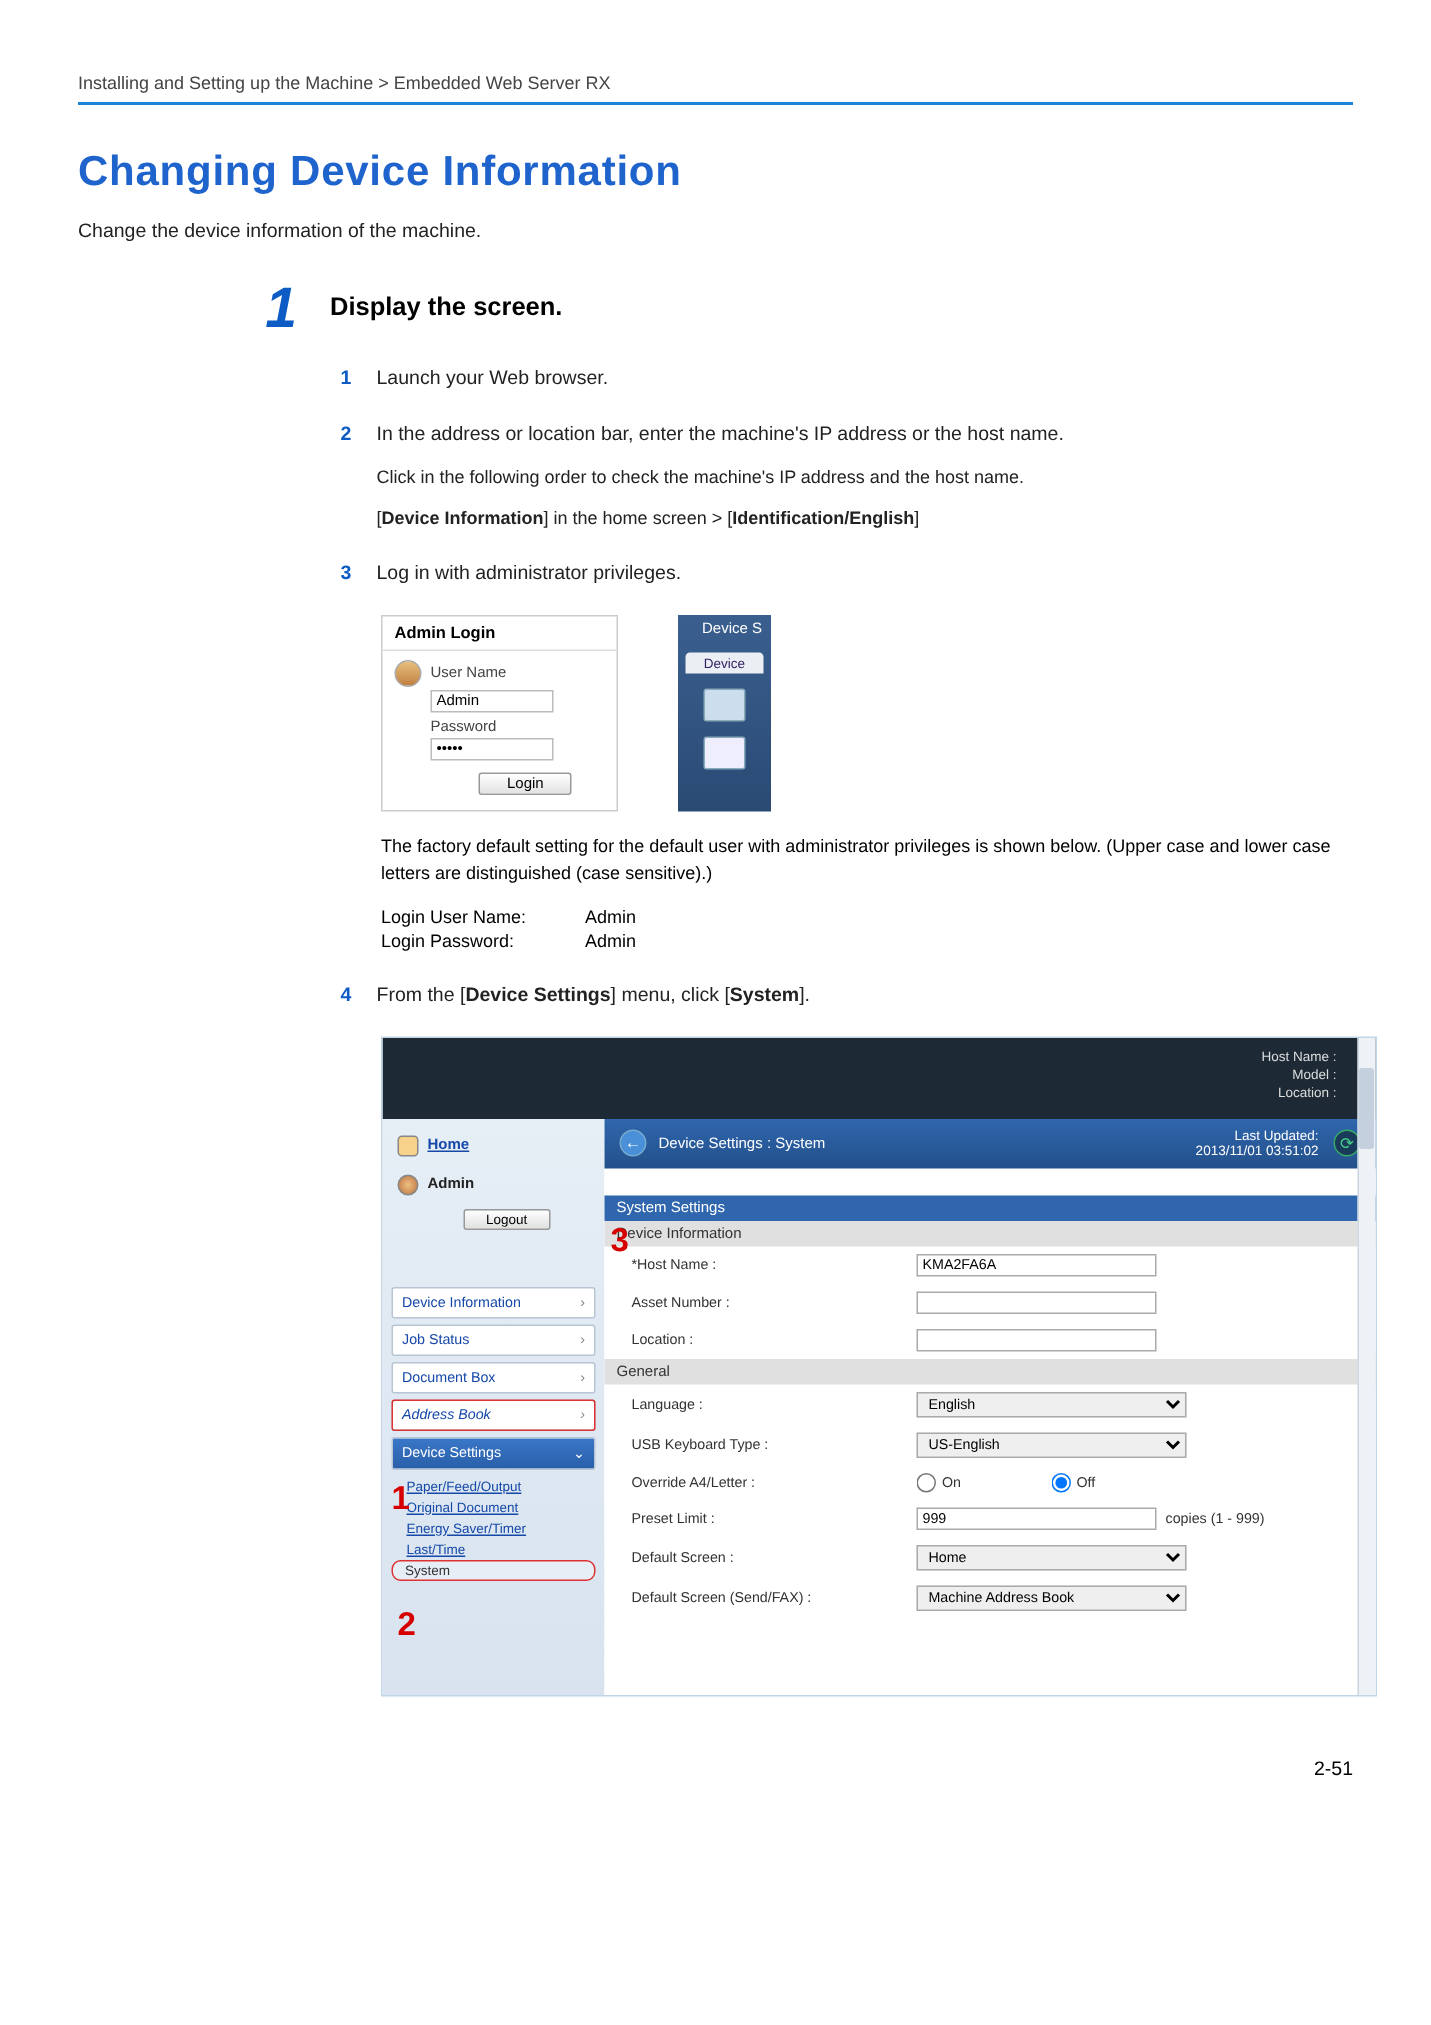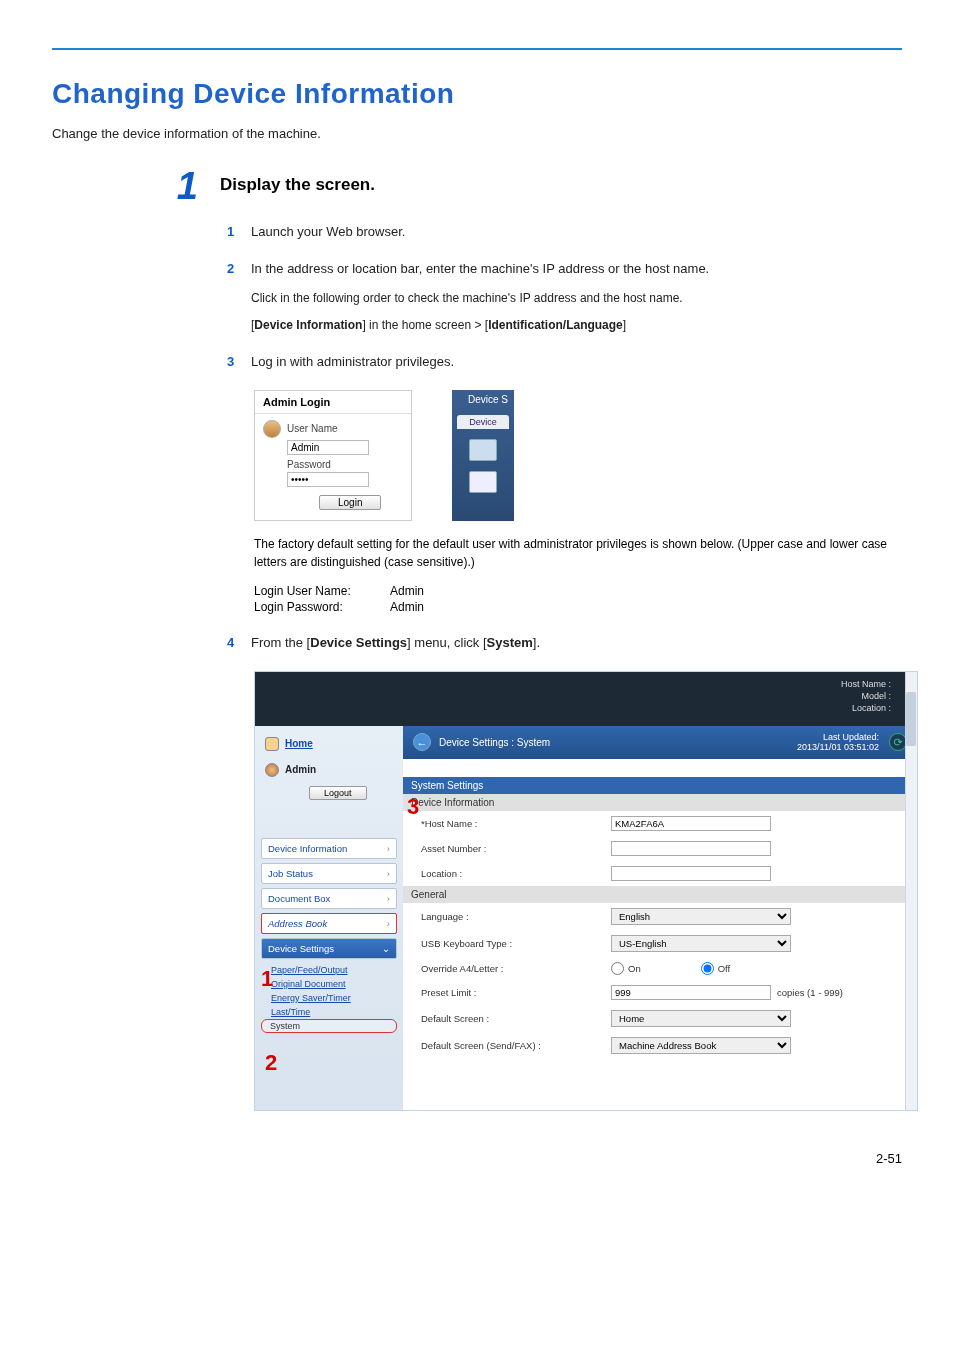--- a/index.html
+++ b/index.html
@@ -75,20 +75,21 @@
   .formrow .small-in { width: 32px; margin-right: 6px; }
   .scrollbar { position: absolute; right: 0; top: 0; width: 12px; height: 100%; background: #eef2f6; border-left: 1px solid #cdd7e2; }
   .scroll-thumb { position: absolute; right: 1px; top: 20px; width: 10px; height: 54px; background: #c4d0dd; border-radius: 2px; }
 
   .pagenum { text-align: right; font-size: 13px; margin-top: 40px; color: #000000; }
 </style>
 </head>
 <body>
 
 <div class="page">
+  <div class="breadcrumb">Installing and Setting up the Machine &gt; Embedded Web Server RX</div>
   <hr class="hr-blue">
 
   <h1>Changing Device Information</h1>
   <div class="intro">Change the device information of the machine.</div>
 
   <div class="step-row">
     <div class="step-big-num">1</div>
     <div class="step-title">Display the screen.</div>
   </div>
 
@@ -97,21 +98,21 @@
       <div class="num">1</div>
       <div class="txt">Launch your Web browser.</div>
     </div>
 
     <div class="sub-step">
       <div class="num">2</div>
       <div class="txt">
         <div>In the address or location bar, enter the machine's IP address or the host name.</div>
         <div class="sub-note">Click in the following order to check the machine's IP address and the host name.</div>
         <div class="sub-note2">
-          <span>[</span><b>Device Information</b><span>] in the home screen &gt; [</span><b>Identification/Language</b><span>]</span>
+          <span>[</span><b>Device Information</b><span>] in the home screen &gt; [</span><b>Identification/English</b><span>]</span>
         </div>
       </div>
     </div>
 
     <div class="sub-step">
       <div class="num">3</div>
       <div class="txt">Log in with administrator privileges.</div>
     </div>
   </div>
 

